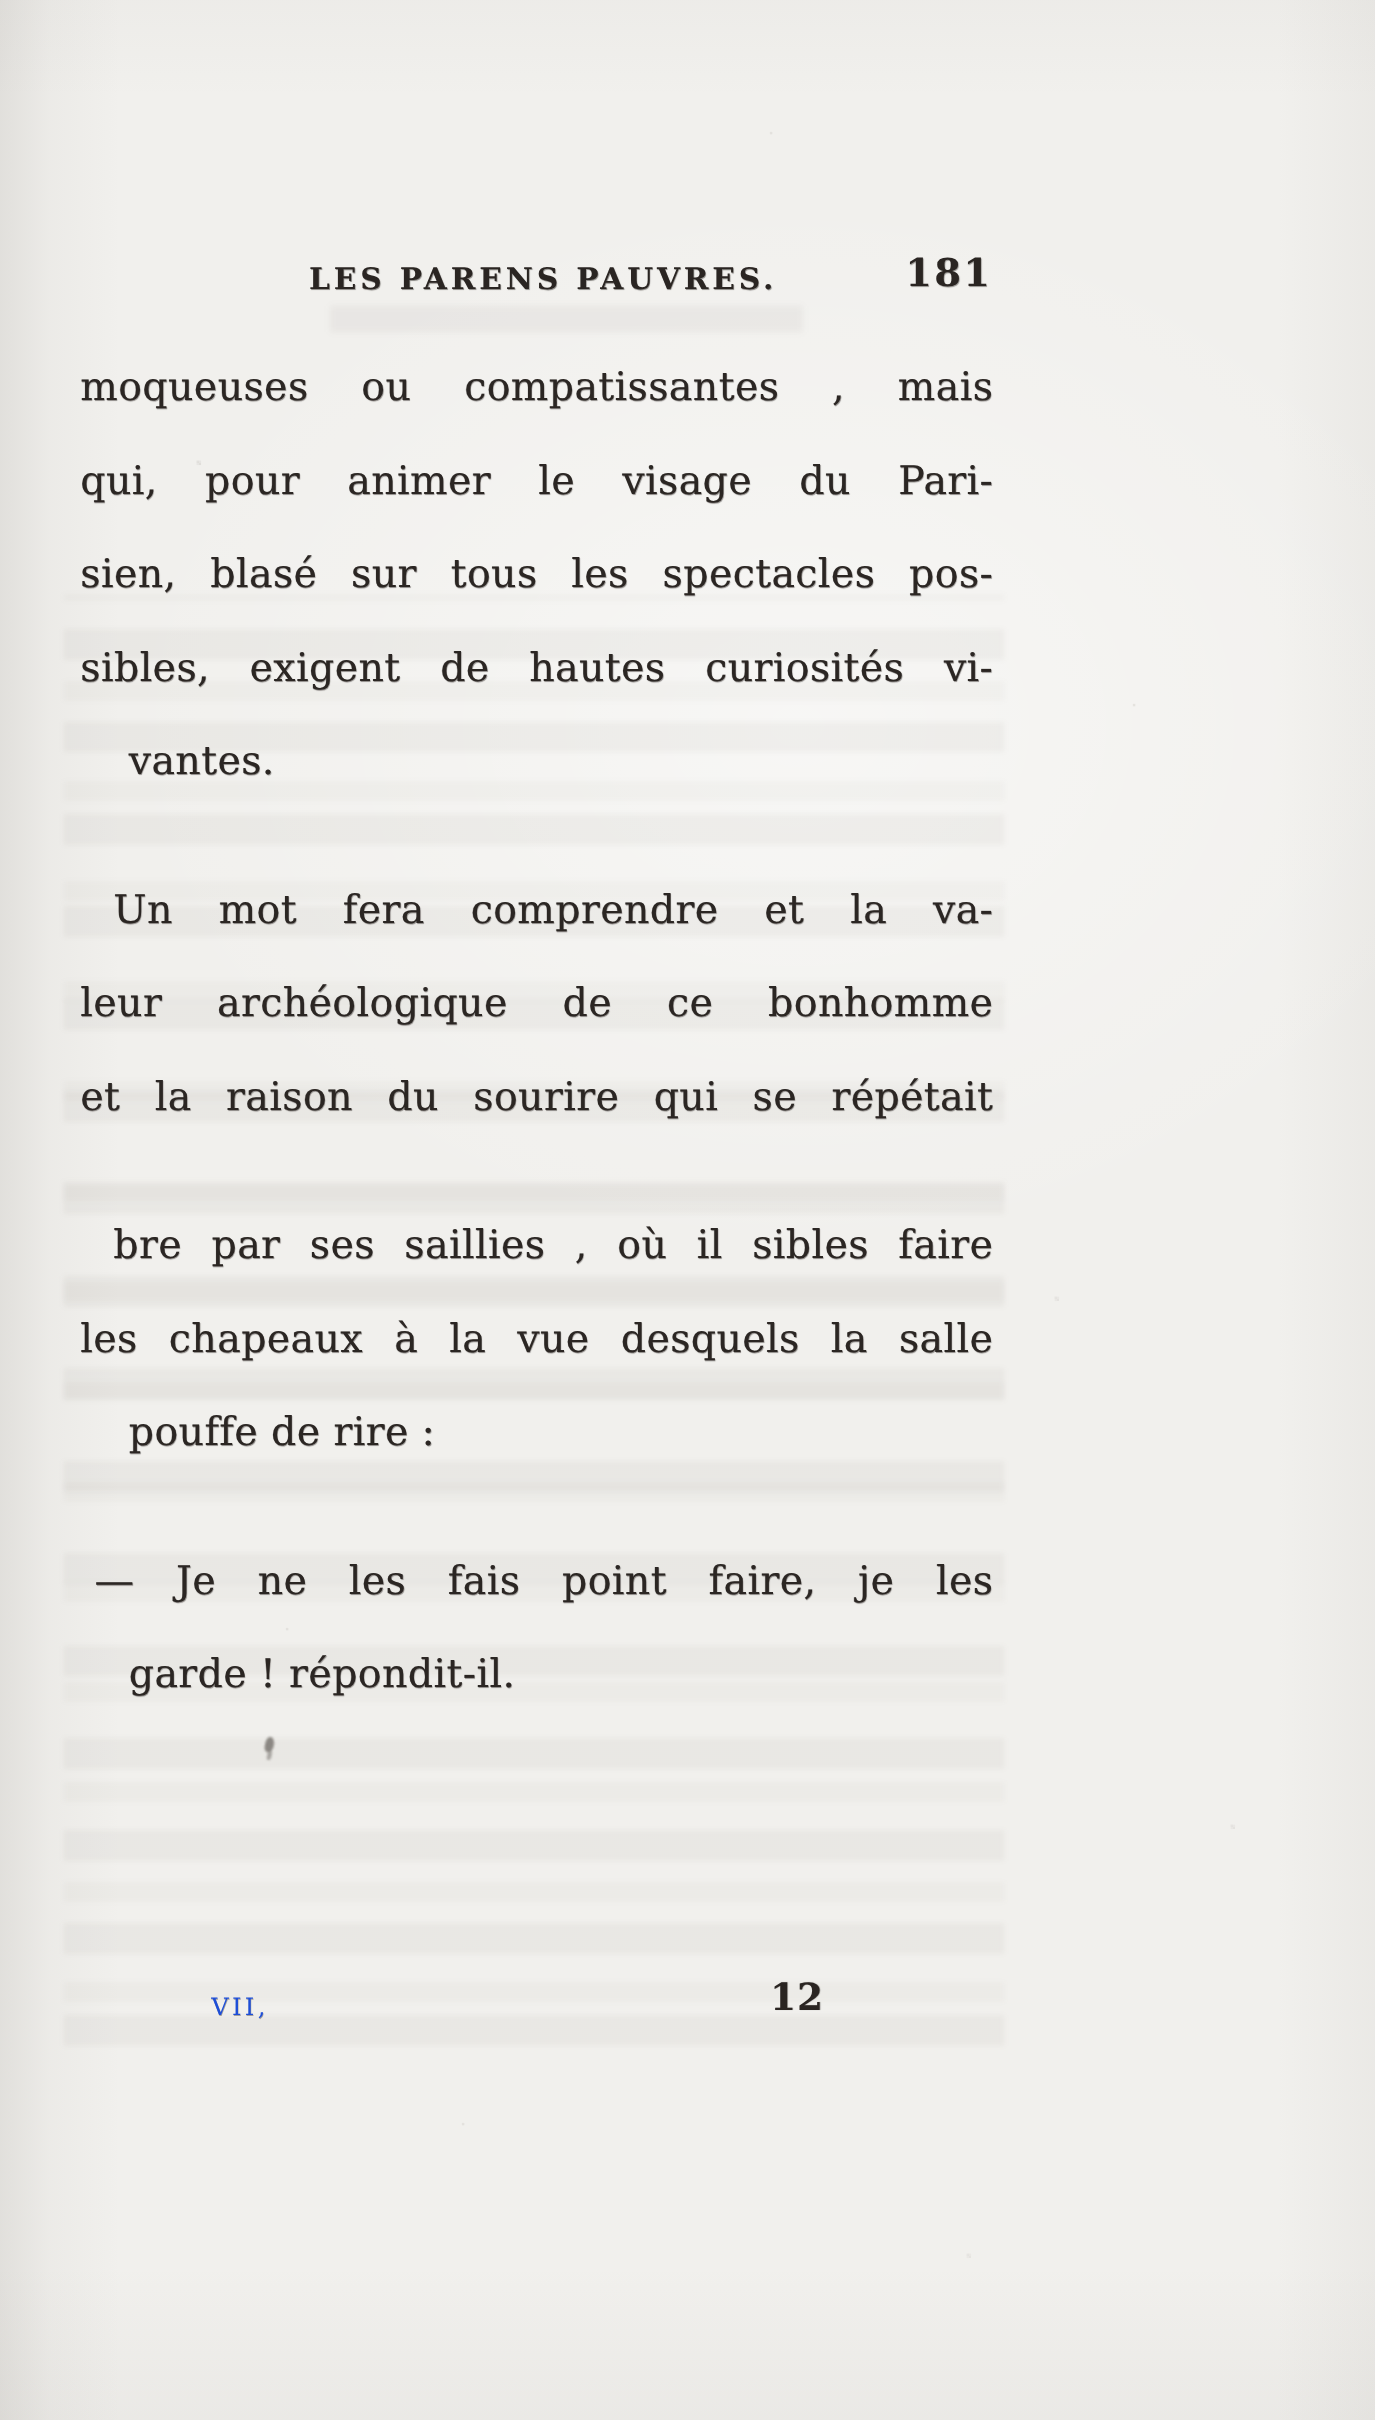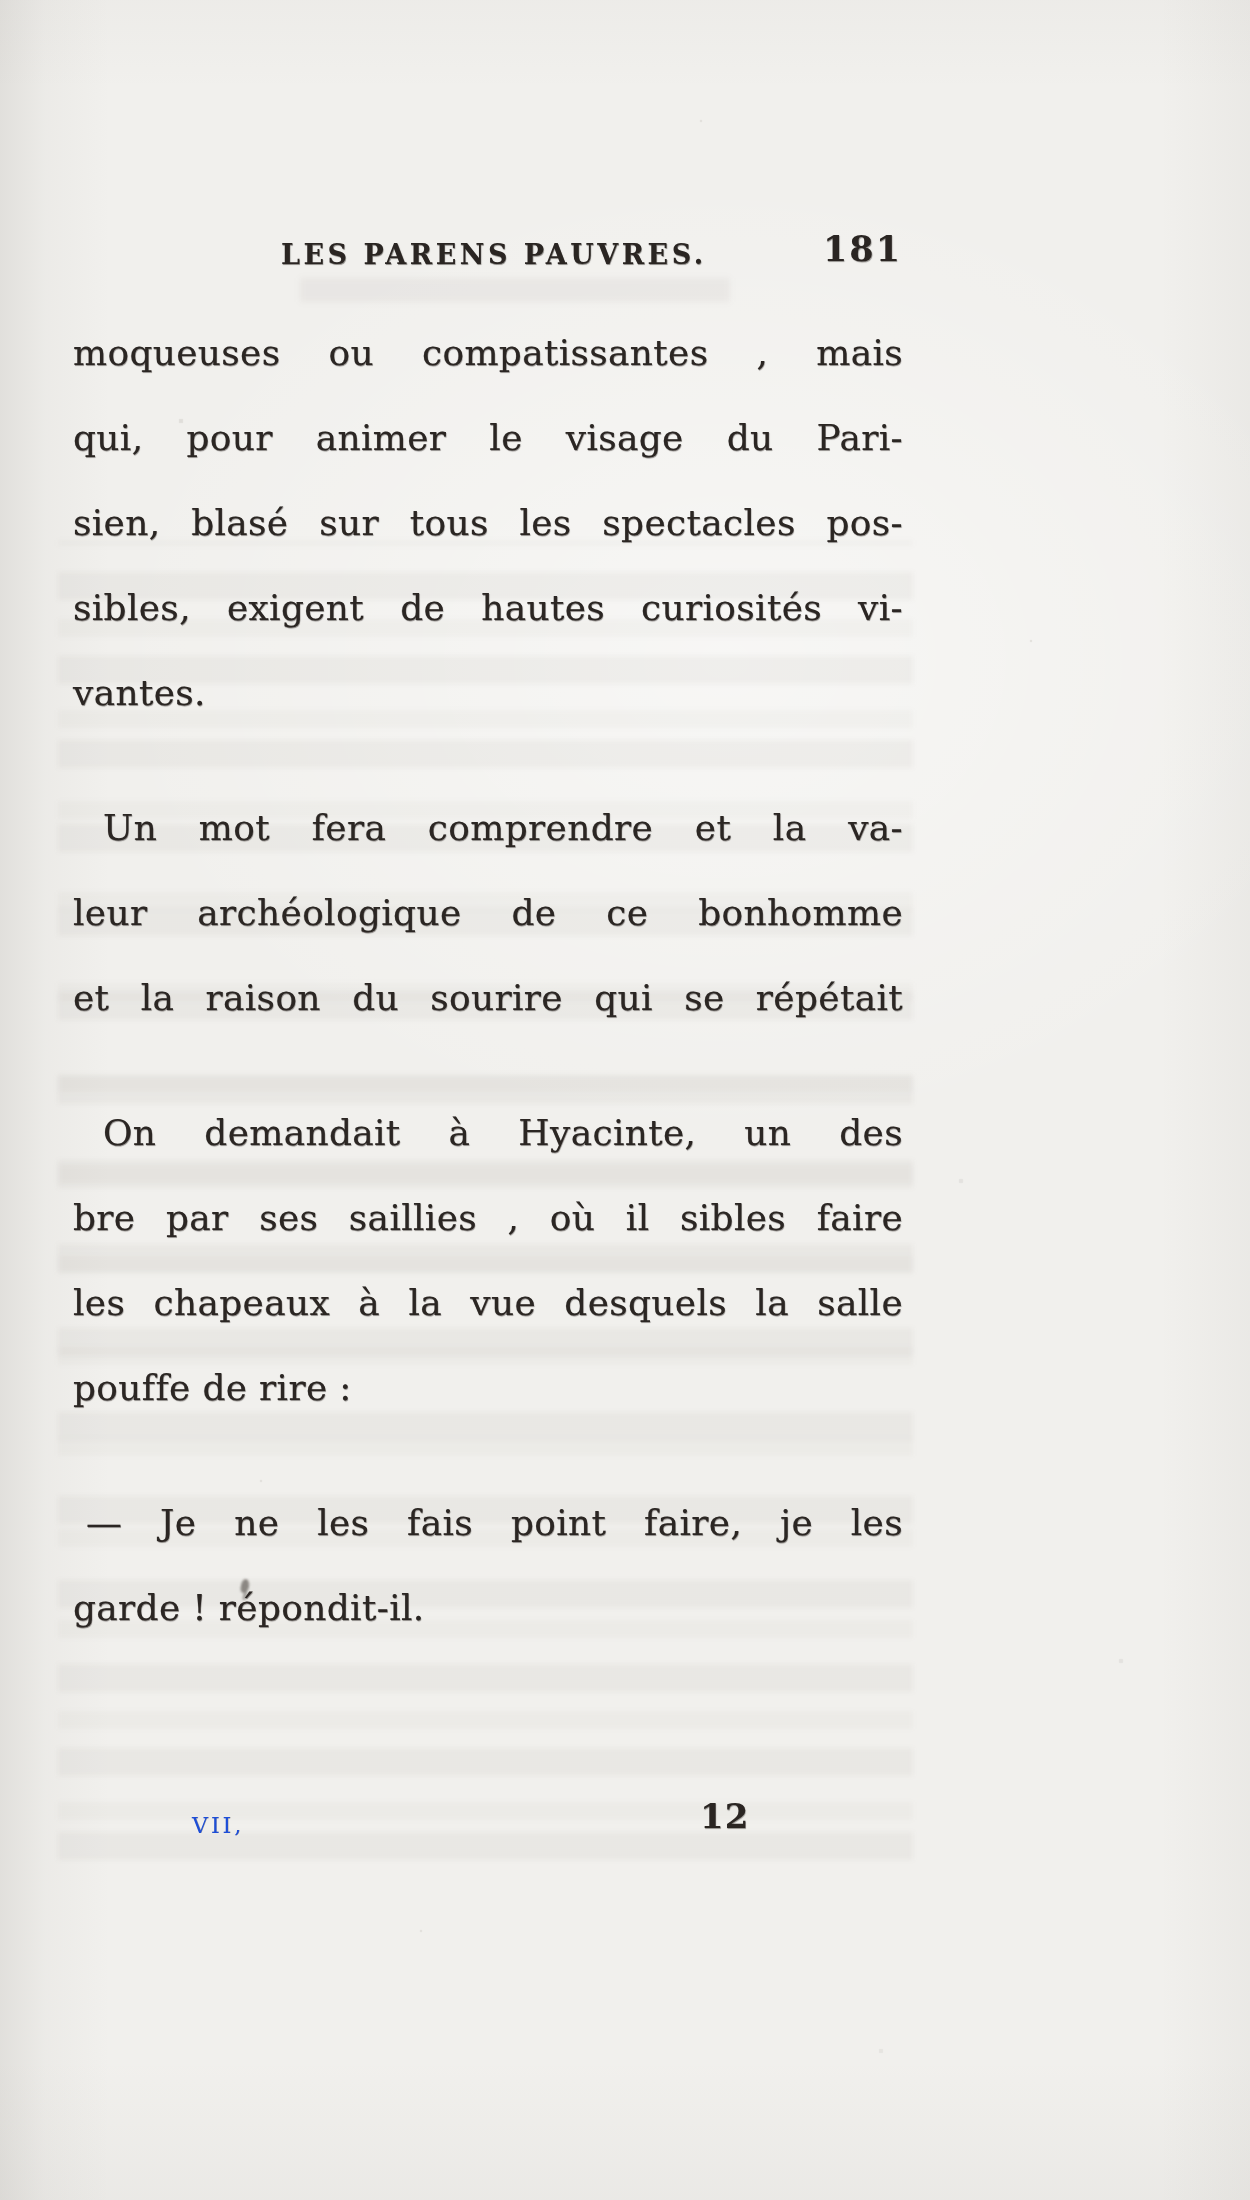--- a/index.html
+++ b/index.html
@@ -108,20 +108,21 @@
     height: 85px;
     line-height: 85px;
     text-align: justify;
     text-align-last: justify;
     text-justify: inter-word;
     white-space: normal;
   }
   .line.last {
     text-align: right;
     text-align-last: left;
+    margin-left: 44px;
   }
   .para.indent .line:first-child { text-indent: 30px; }
   .para:nth-child(4) .line:first-child { text-indent: 13px; }
 
   .signature-left {
     position: absolute;
     left: 192px;
     top: 1810px;
     font-size: 22px;
     line-height: 32px;
@@ -172,21 +173,20 @@
       <div class="line">sien, blasé sur tous les spectacles pos-</div>
       <div class="line">sibles, exigent de hautes curiosités vi-</div>
       <div class="line last">vantes.</div>
     </div>
     <div class="para indent">
       <div class="line">Un mot fera comprendre et la va-</div>
       <div class="line">leur archéologique de ce bonhomme</div>
       <div class="line">et la raison du sourire qui se répétait</div>
     </div>
     <div class="para indent">
-      <div class="line">On demandait à Hyacinte, un des</div>
       <div class="line">bre par ses saillies , où il sibles faire</div>
       <div class="line">les chapeaux à la vue desquels la salle</div>
       <div class="line last">pouffe de rire :</div>
     </div>
     <div class="para indent">
       <div class="line">— Je ne les fais point faire, je les</div>
       <div class="line last">garde ! répondit-il.</div>
     </div>
   </div>
 

